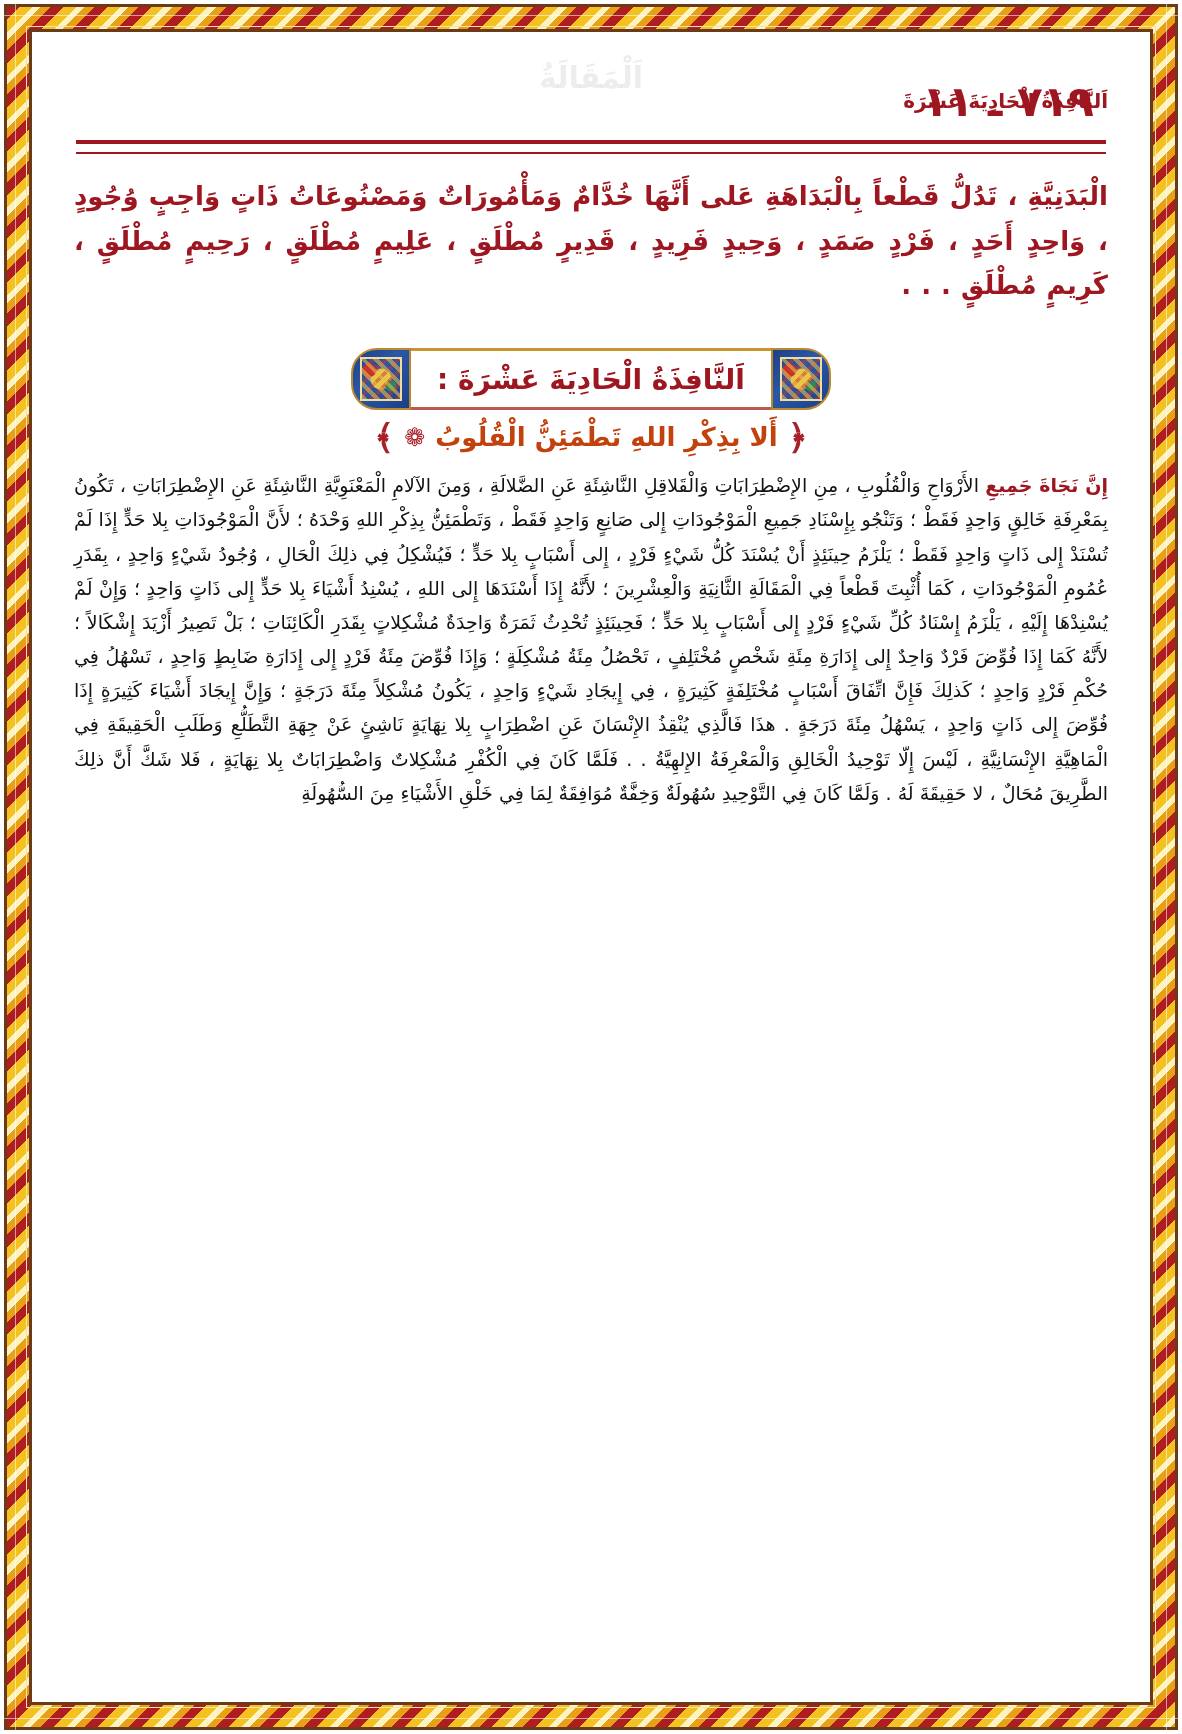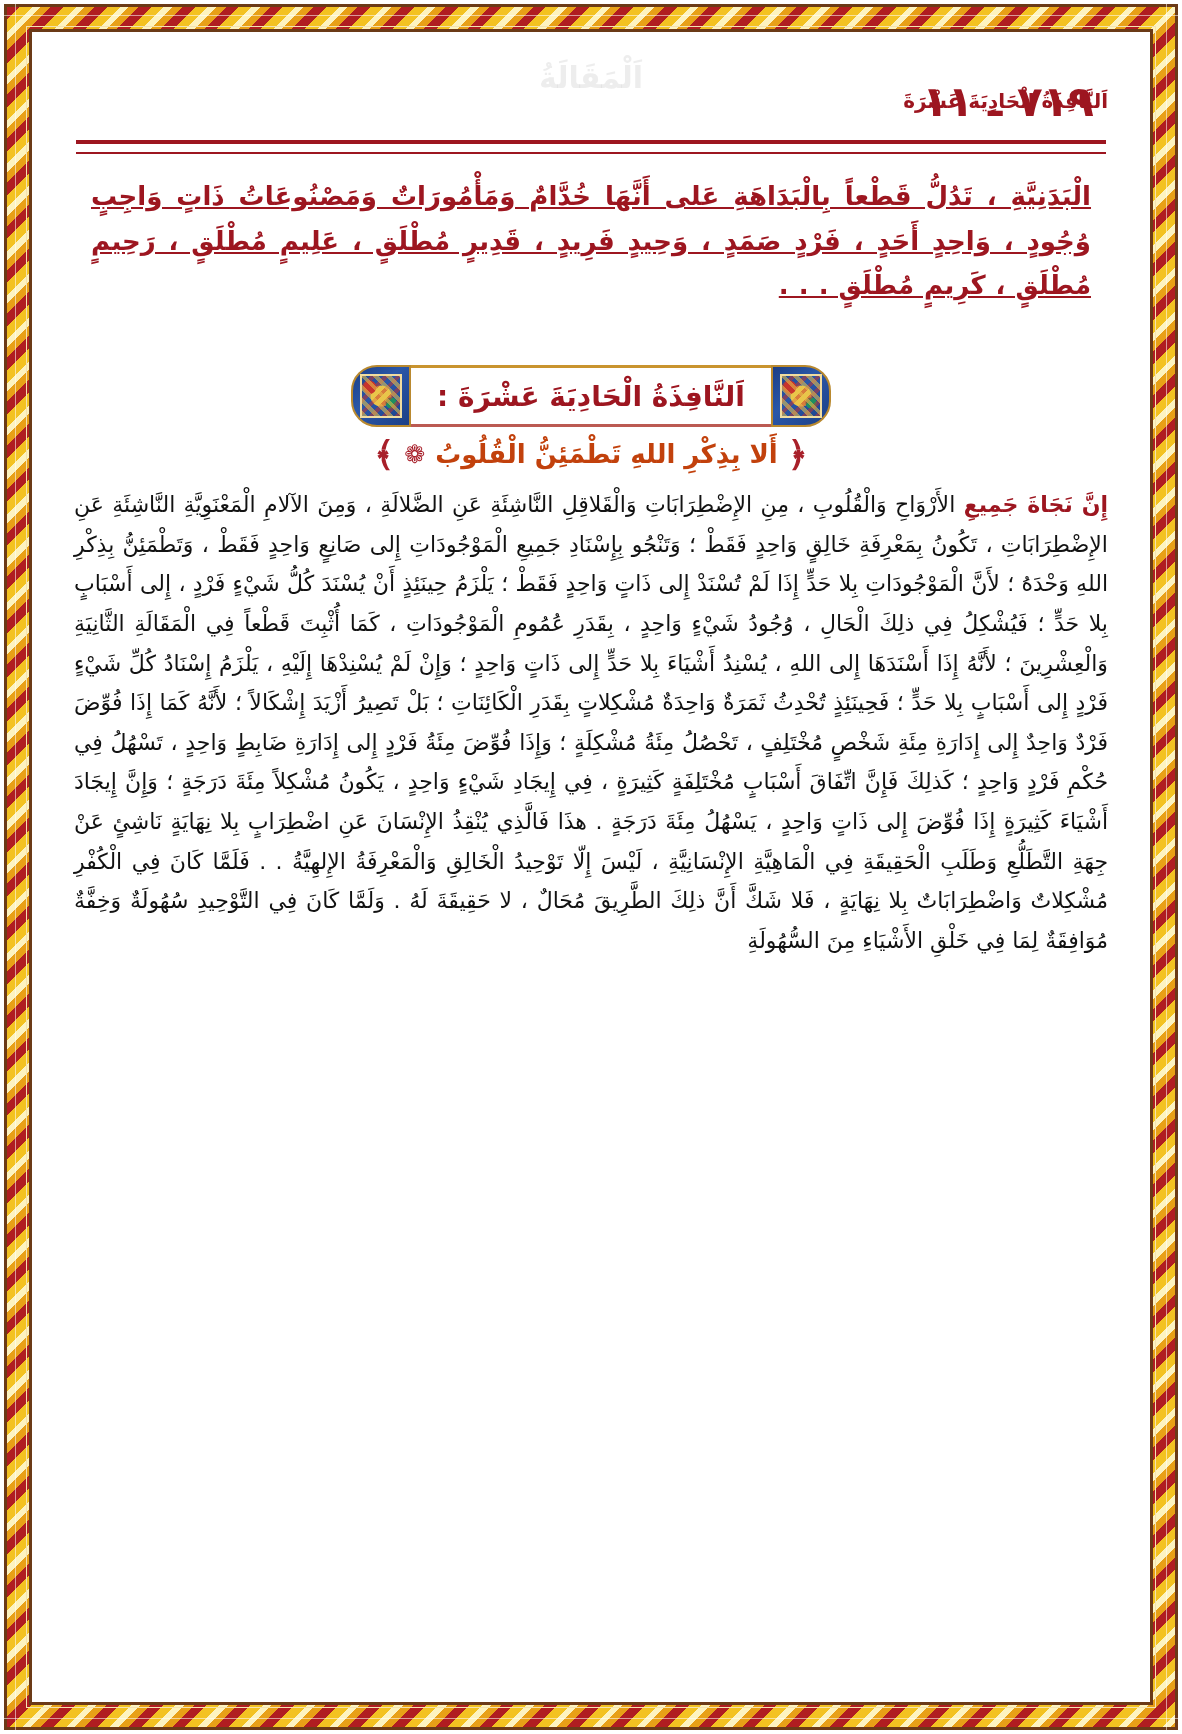--- a/index.html
+++ b/index.html
@@ -105,21 +105,21 @@
 
   .rule{
     margin:8px 2px 20px 2px;
     height:8px;
     border-top:4px solid #9d1620;
     border-bottom:2px solid #9d1620;
     background:#fff;
   }
 
   
-  p{margin:17px;text-decoration:underline;}
+  p{margin:0;}
   .par{
     direction:rtl;
     text-align:justify;
     text-align-last:right;
     font-size:26px;
     line-height:1.72;
     word-spacing:1px;
   }
   .par-red{ color:#9d1620; font-weight:bold; }
   .indent{ text-indent:42px; }
@@ -200,21 +200,21 @@
     color:#a8202a;
     font-size:34px;
     line-height:1;
     font-weight:bold;
   }
 
   .body-block{
     direction:rtl;
     text-align:justify;
     text-align-last:right;
-    font-size:22px;
+    font-size:19px;
     line-height:1.80;
     color:#121212;
   }
   .lead-red{
     color:#9d1620;
     font-weight:bold;
   }
 </style>
 </head>
 <body>

